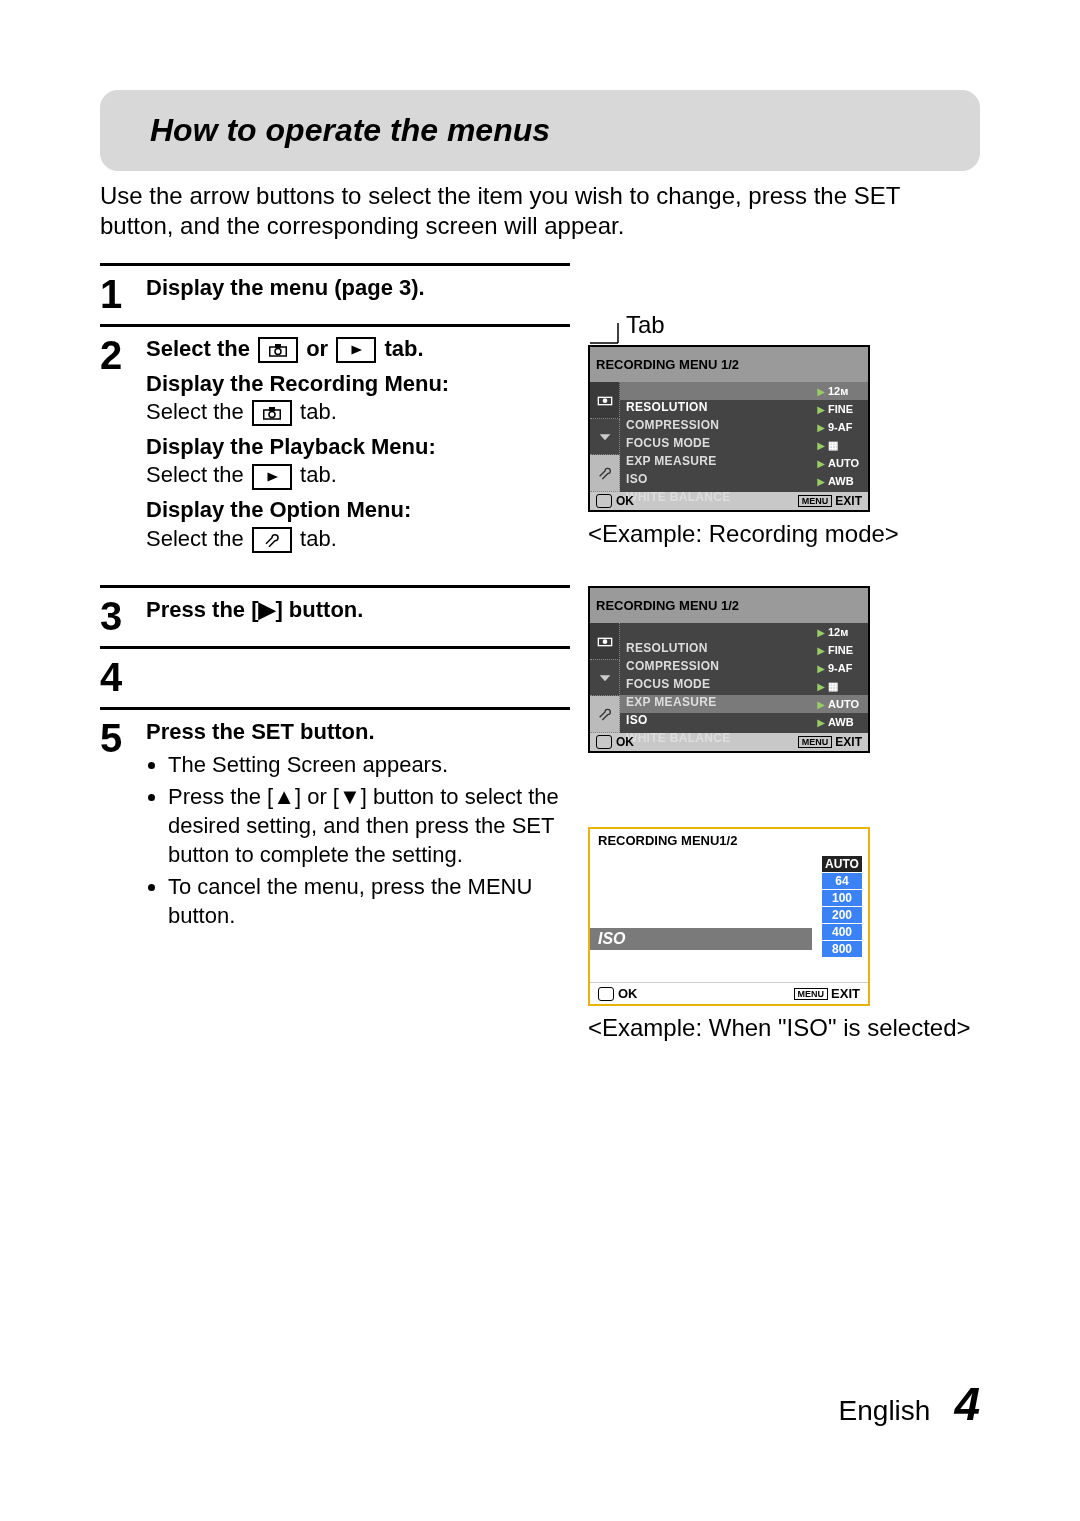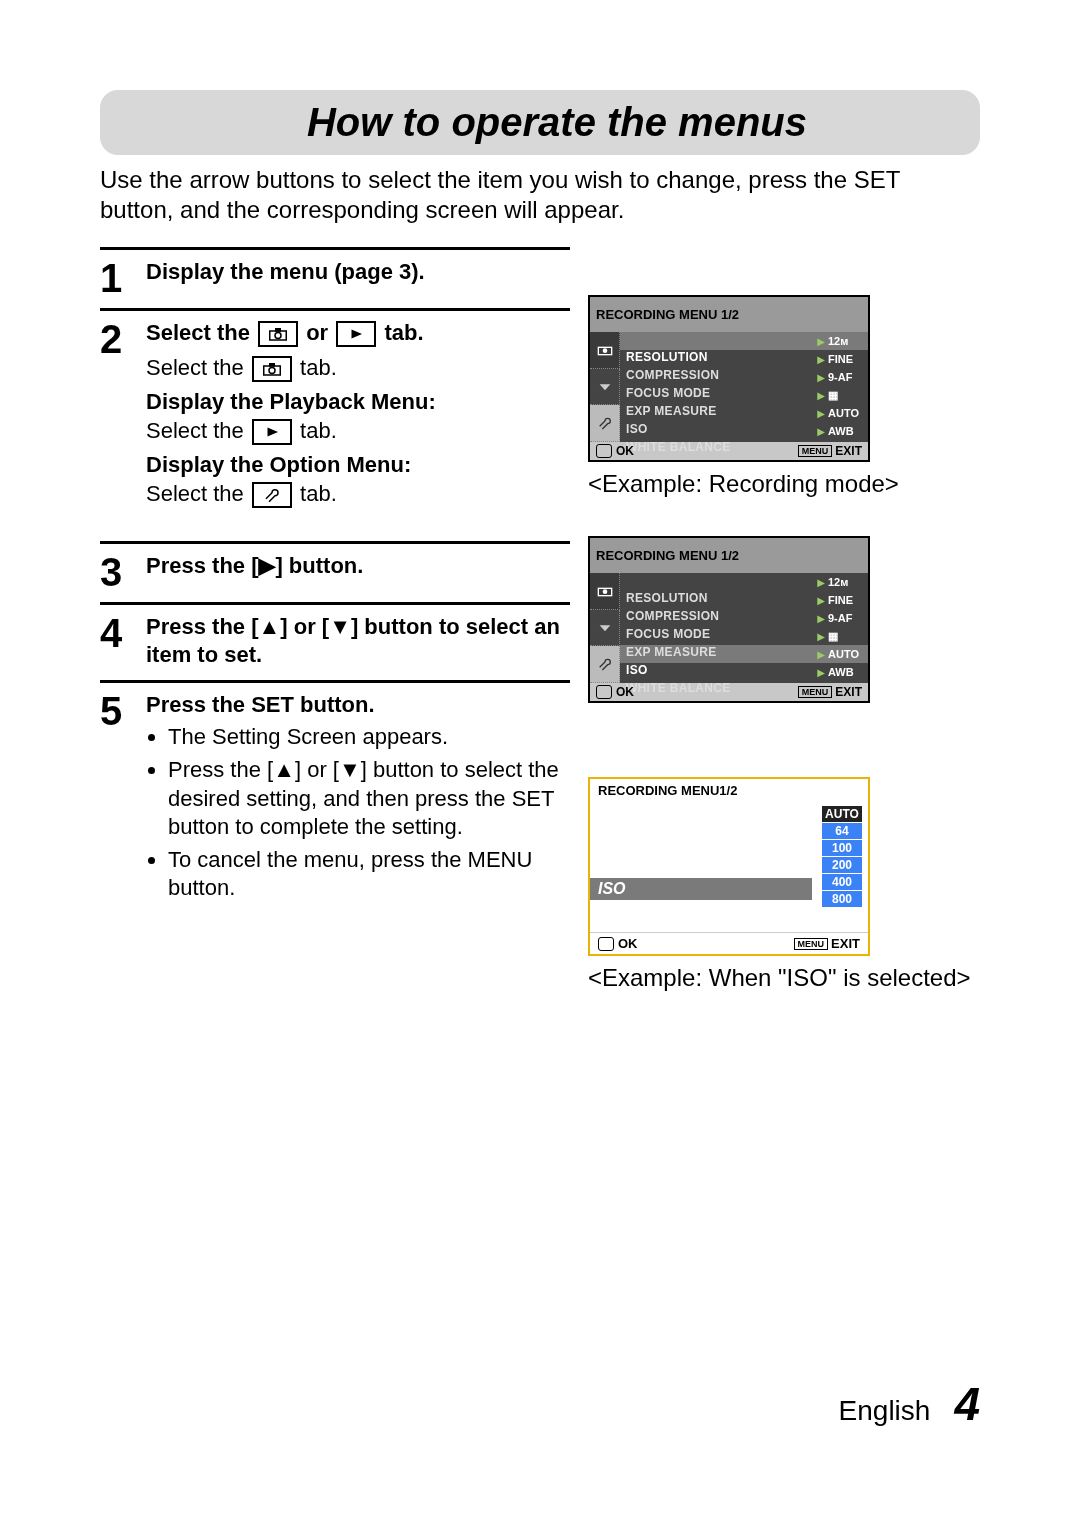--- a/index.html
+++ b/index.html
@@ -1,18 +1,18 @@
 <!DOCTYPE html>
 <html><head>
 <meta charset="utf-8">
 <style>
   html,body{margin:0;padding:0;background:#fff;font-family:Arial,Helvetica,sans-serif;color:#000;}
   .page{width:1080px;height:1521px;position:relative;box-sizing:border-box;padding:90px 100px 40px 100px;}
   .title-bar{background:#d8d8d8;border-radius:18px;padding:6px 0 6px 34px;margin-bottom:10px;}
-  .title-bar h1{margin:4px;font-size:40px;font-weight:bold;font-style:italic;text-align:center;}
+  .title-bar h1{margin:16px;font-size:32px;font-weight:bold;font-style:italic;}
   .intro{font-size:24px;line-height:1.25;margin-bottom:22px;}
   
   .cols{display:flex;gap:18px;}
   .left{flex:0 0 470px;}
   .right{flex:1;}
   hr.rule{border:none;border-top:3px solid #000;margin:0;}
   .step{display:flex;align-items:flex-start;gap:14px;padding:8px 0 10px 0;}
   .step .num{font-size:40px;font-weight:bold;line-height:1;min-width:32px;}
   .step .body{font-size:22px;line-height:1.3;}
   .step .body .lead{font-weight:bold;}
@@ -102,20 +102,21 @@
               </span>
             <span> or </span>
             <span class="ibox">
                 <svg viewBox="0 0 24 18">
                   <polygon points="6,3 20,9 6,15" fill="#000"></polygon>
                 </svg>
               </span>
             <span> tab.</span>
           </span>
           <div class="sub">
+            <div class="hd">Display the Recording Menu:</div>
             <div class="txt">
               <span>Select the </span>
               <span class="ibox">
                   <svg viewBox="0 0 24 18">
                     <rect x="1" y="5" width="22" height="12" fill="none" stroke="#000" stroke-width="2"></rect>
                     <rect x="8" y="1" width="8" height="5" fill="#000"></rect>
                     <circle cx="12" cy="11" r="4" fill="none" stroke="#000" stroke-width="2"></circle>
                   </svg>
                 </span>
               <span> tab.</span>
@@ -151,41 +152,47 @@
       <div class="spaceblock"></div>
       <hr class="rule">
       <div class="step">
         <div class="num">3</div>
         <div class="body"><span class="lead">Press the [▶] button.</span></div>
       </div>
 
       <hr class="rule">
       <div class="step">
         <div class="num">4</div>
-        <div class="body"><span class="lead">Press the [▲] or [▼] button to select an item to set.</span></div>
       </div>
 
       <hr class="rule">
       <div class="step">
         <div class="num">5</div>
         <div class="body">
           <span class="lead">Press the SET button.</span>
           <ul class="bullets">
             <li>The Setting Screen appears.</li>
             <li>Press the [▲] or [▼] button to select the desired setting, and then press the SET button to complete the setting.</li>
             <li>To cancel the menu, press the MENU button.</li>
           </ul>
         </div>
       </div>
     </div>
 
     <div class="right">
 
       <div style="height:48px"></div>
 
+      <div class="tabcall">
+        <svg width="40" height="24" viewBox="0 0 40 24">
+            <line x1="30" y1="0" x2="30" y2="20" stroke="#000" stroke-width="1.5"></line>
+            <line x1="2" y1="20" x2="30" y2="20" stroke="#000" stroke-width="1.5"></line>
+          </svg>
+        <span class="t">Tab</span>
+      </div>
 
       <div class="lcd">
         <div class="lcd-title">RECORDING MENU 1/2</div>
         <div class="lcd-body">
           <div class="lcd-tabs">
             <div class="lcd-tab active">
                 <svg viewBox="0 0 24 18">
                   <rect x="2" y="5" width="20" height="11" fill="none" stroke="#fff" stroke-width="2"></rect>
                   <circle cx="12" cy="10" r="3.5" fill="#fff"></circle>
                 </svg>

